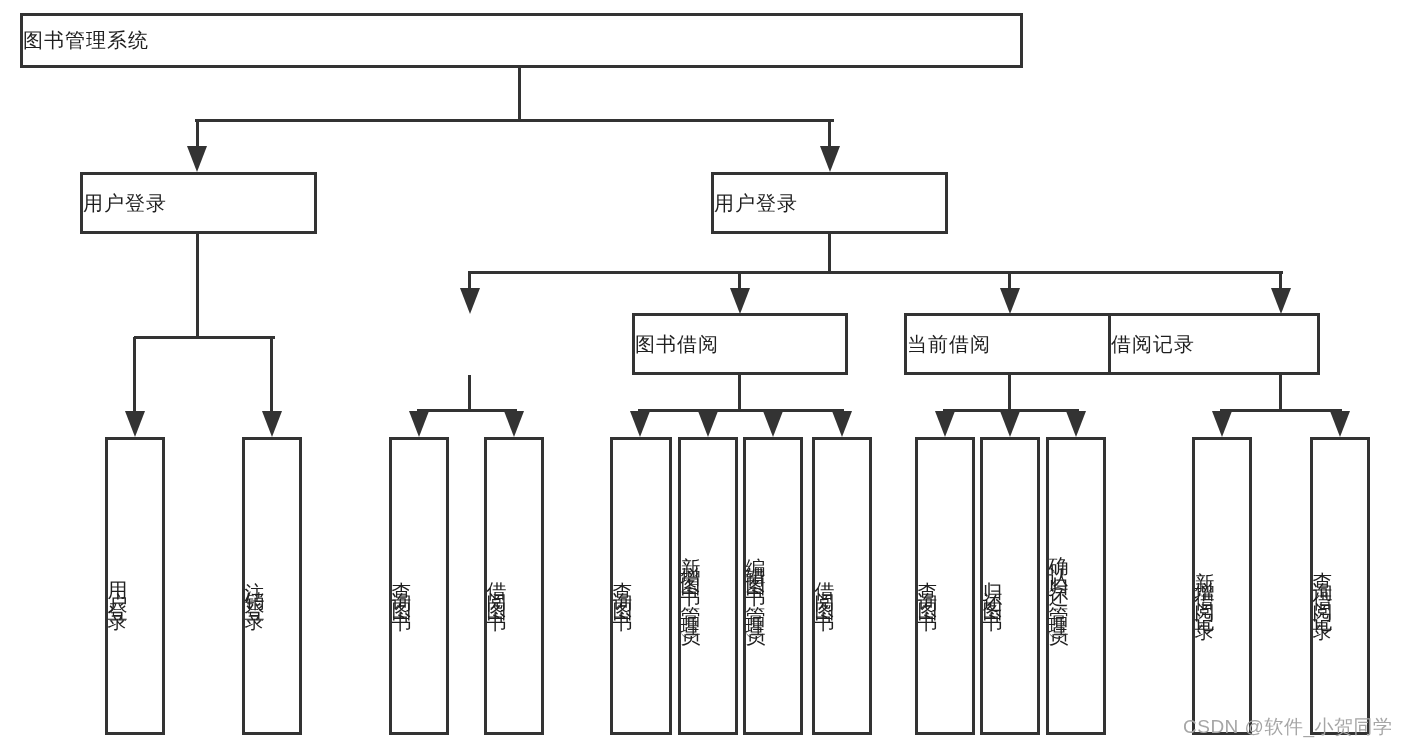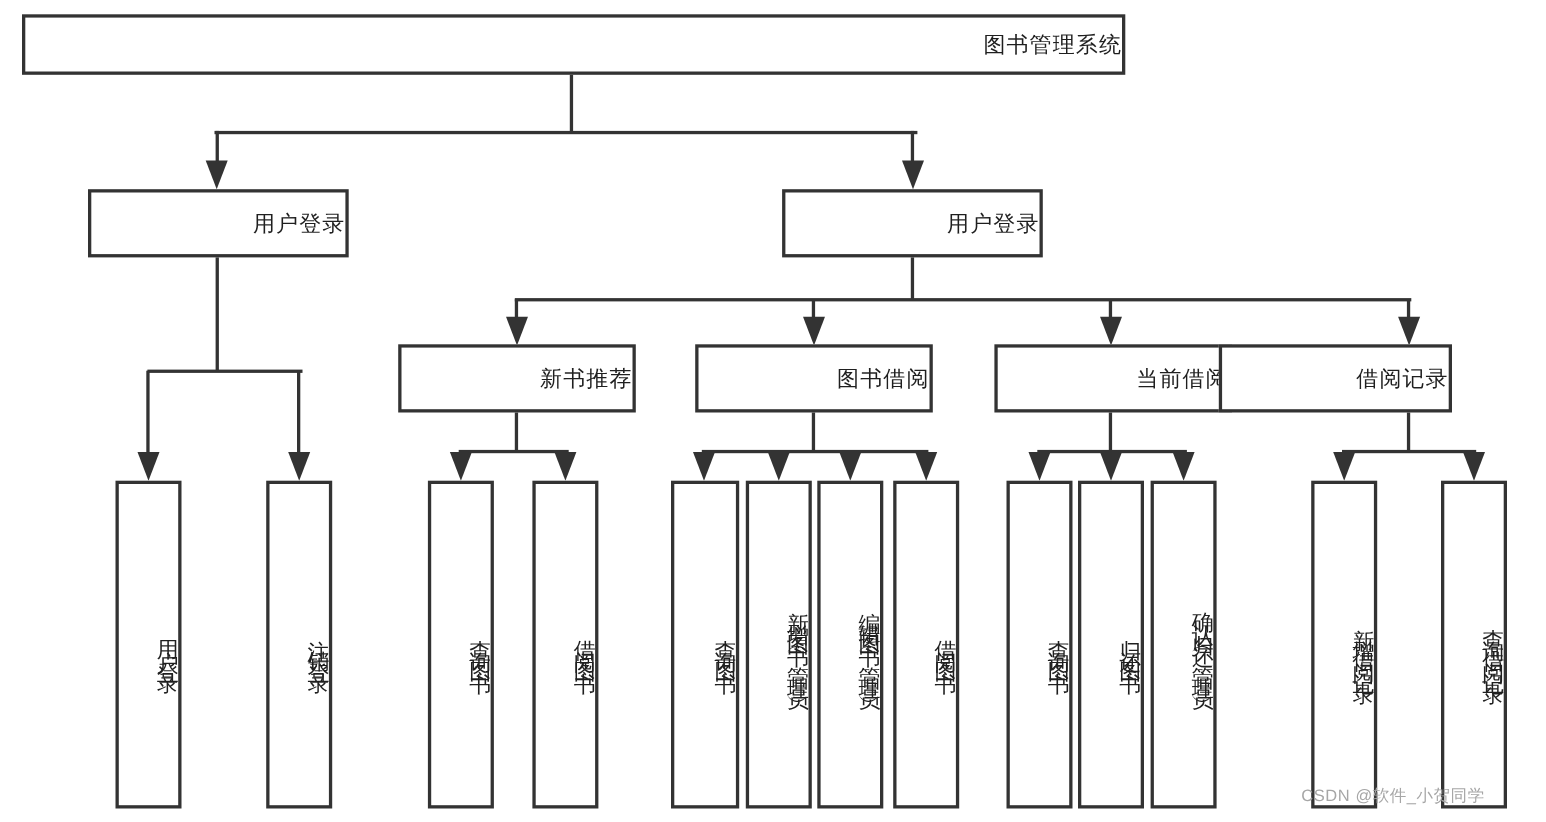--- a/index.html
+++ b/index.html
@@ -10,21 +10,21 @@
     font-family:"Liberation Sans","DejaVu Sans",sans-serif;
     overflow:hidden;
   }
   .box{
     position:absolute;
     box-sizing:border-box;
     border:3px solid #333333;
     background:#ffffff;
     display:flex;
     align-items:center;
-    justify-content:flex-end;
+    justify-content:flex-start;
     color:#1f1f1f;
     font-size:20px;
     letter-spacing:1px;
   }
   .leaf span{
     writing-mode:vertical-lr;
     text-orientation:mixed;
     letter-spacing:10px;
     font-size:20px;
     color:#1f1f1f;
@@ -37,21 +37,21 @@
   .arrowhead{
     position:absolute;
     width:0;height:0;
     border-left:10px solid transparent;
     border-right:10px solid transparent;
     border-top:26px solid #333333;
   }
   .watermark{
     position:absolute;
     left:1183px;top:714px;
-    font-size:15px;
+    font-size:19px;
     color:#a6a6a6;
     letter-spacing:0.5px;
     z-index:50;
     white-space:nowrap;
   }
 </style>
 </head>
 <body>
 
 <div id="canvas">
@@ -85,23 +85,20 @@
   <div class="ln" style="left:468px;top:271px;width:815px;height:3px"></div>
   <div class="ln" style="left:468px;top:272px;width:3px;height:19px"></div>
   <div class="ln" style="left:738px;top:272px;width:3px;height:19px"></div>
   <div class="ln" style="left:1008px;top:272px;width:3px;height:19px"></div>
   <div class="ln" style="left:1279px;top:272px;width:3px;height:19px"></div>
   <div class="arrowhead" style="left:460px;top:288px"></div>
   <div class="arrowhead" style="left:730px;top:288px"></div>
   <div class="arrowhead" style="left:1000px;top:288px"></div>
   <div class="arrowhead" style="left:1271px;top:288px"></div>
 
-  <div class="box" style="left:362px;top:313px;width:216px;height:62px">
-    <span>新书推荐</span>
-  </div>
   <div class="box" style="left:904px;top:313px;width:216px;height:62px">
     <span>当前借阅</span>
   </div>
   <div class="box" style="left:632px;top:313px;width:216px;height:62px">
     <span>图书借阅</span>
   </div>
   <div class="box" style="left:1108px;top:313px;width:212px;height:62px">
     <span>借阅记录</span>
   </div>
 

